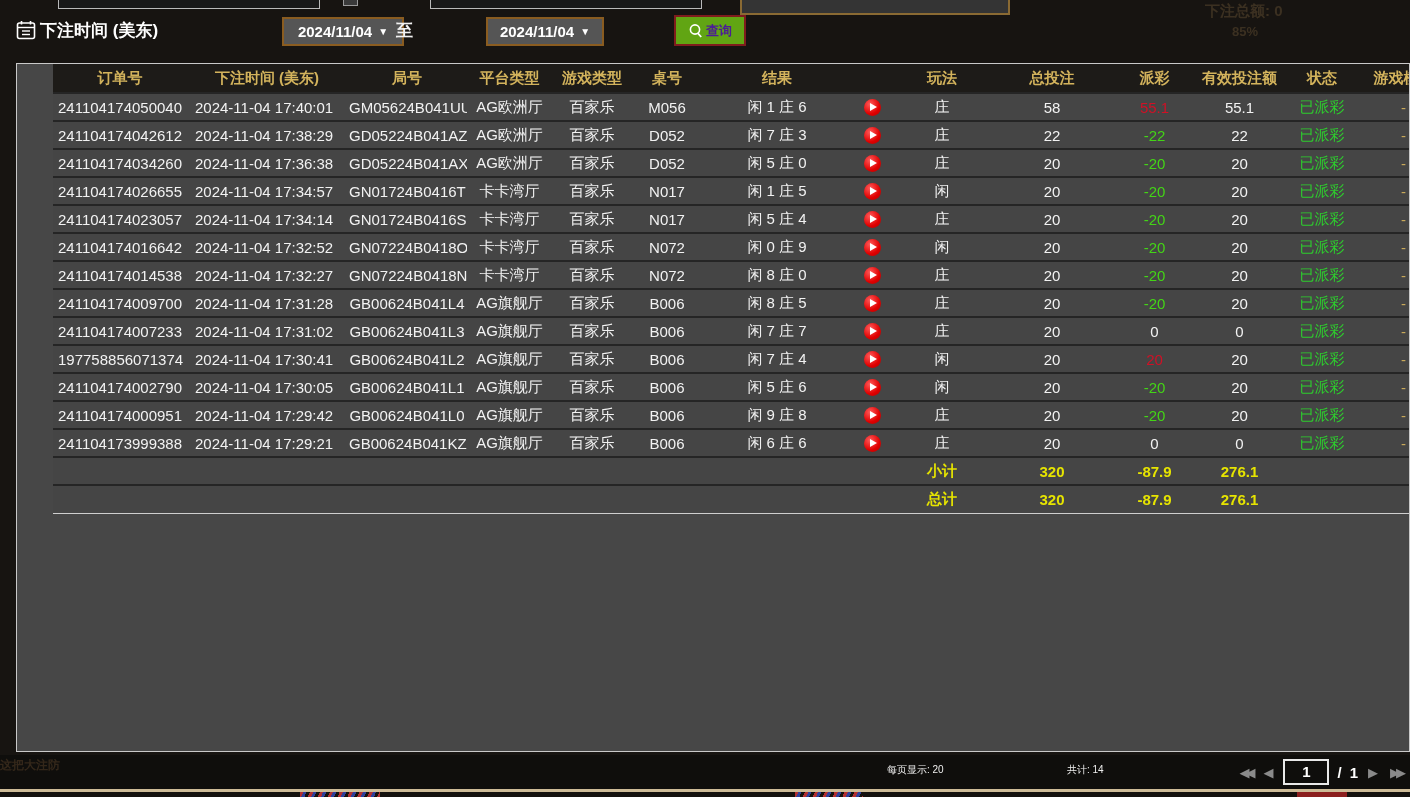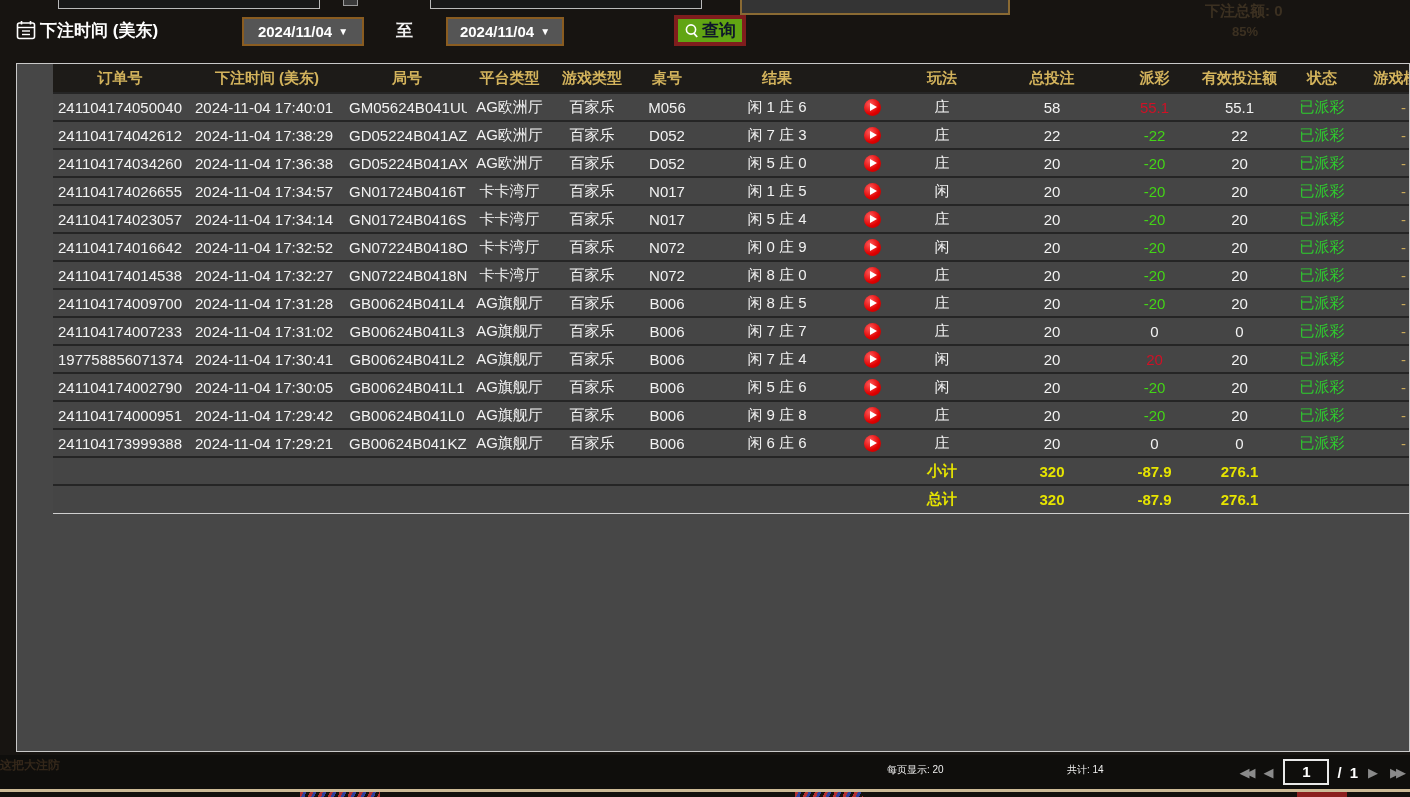--- a/index.html
+++ b/index.html
@@ -19,30 +19,30 @@
   .faint { position:absolute; color:rgba(190,150,90,0.22); font-weight:bold; }
   #faint-total { left:1205px; top:2px; font-size:15px; }
   #faint-pct   { left:1232px; top:24px; font-size:13px; }
   
   .filterbar { position:absolute; left:0; top:14px; width:1410px; height:36px; }
   .flabel { position:absolute; left:40px; top:5px; font-size:17px; font-weight:bold; color:#fff; }
   .cal { position:absolute; left:16px; top:6px; width:20px; height:20px; }
   .dsel {
     position:absolute; top:3px; height:29px; background:#555;
     border:2px solid #8a5c20; color:#fff; font-weight:bold; font-size:15px;
-    display:flex; align-items:center; justify-content:center; gap:6px; cursor:pointer;
+    display:flex; align-items:center; justify-content:center; gap:6px; cursor:pointer;margin-left:40px;
   }
   #dsel1 { left:242px; width:122px; }
   #dsel2 { left:446px; width:118px; }
   .dsel .arr { font-size:10px; }
   .tolabel { position:absolute; left:396px; top:5px; font-size:17px; font-weight:bold; }
   .qbtn {
     position:absolute; left:674px; top:1px; width:72px; height:31px;
-    background:#61a513; border:4px solid #7f1d1d; color:#0f172a;
-    font-size:17px; font-weight:bold; display:flex; align-items:center;
+    background:#61a513; border:2px solid #7f1d1d; color:#4c1d95;
+    font-size:13px; font-weight:bold; display:flex; align-items:center;
     justify-content:center; gap:2px; cursor:pointer;
   }
   
   .table-wrap {
     position:absolute; left:16px; top:63px; width:1394px; height:689px;
     border:1px solid #c9c9c9; background:#474747; overflow:hidden;padding-left:36px;
   }
   table { border-collapse:collapse; table-layout:fixed; width:1392px; font-size:15px; }
   thead th {
     height:29px; background:#1d1b18; color:#d3b35c; font-weight:bold;

